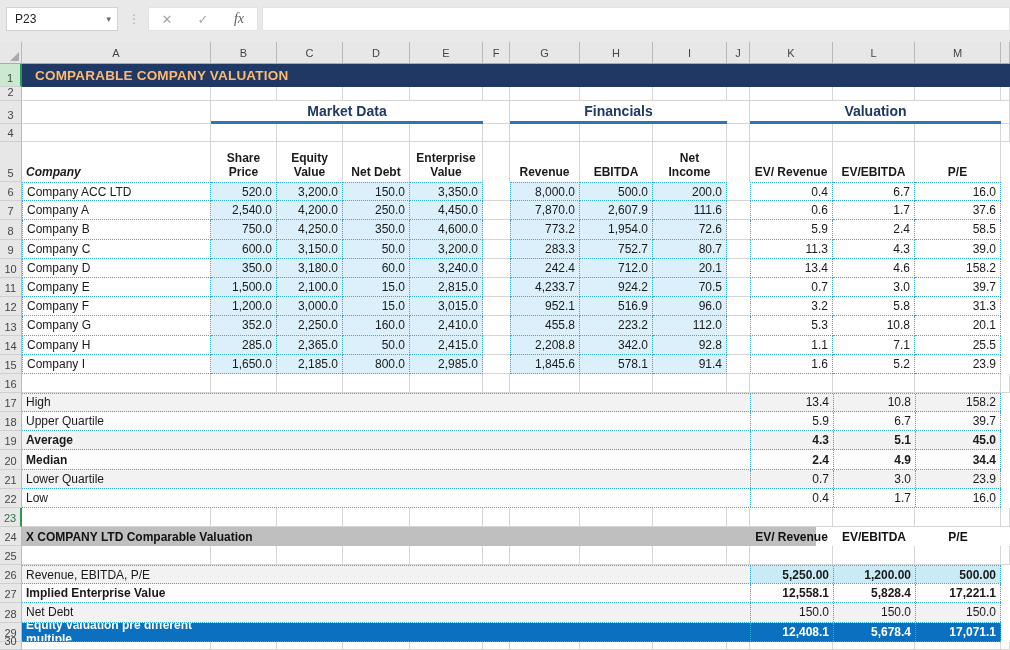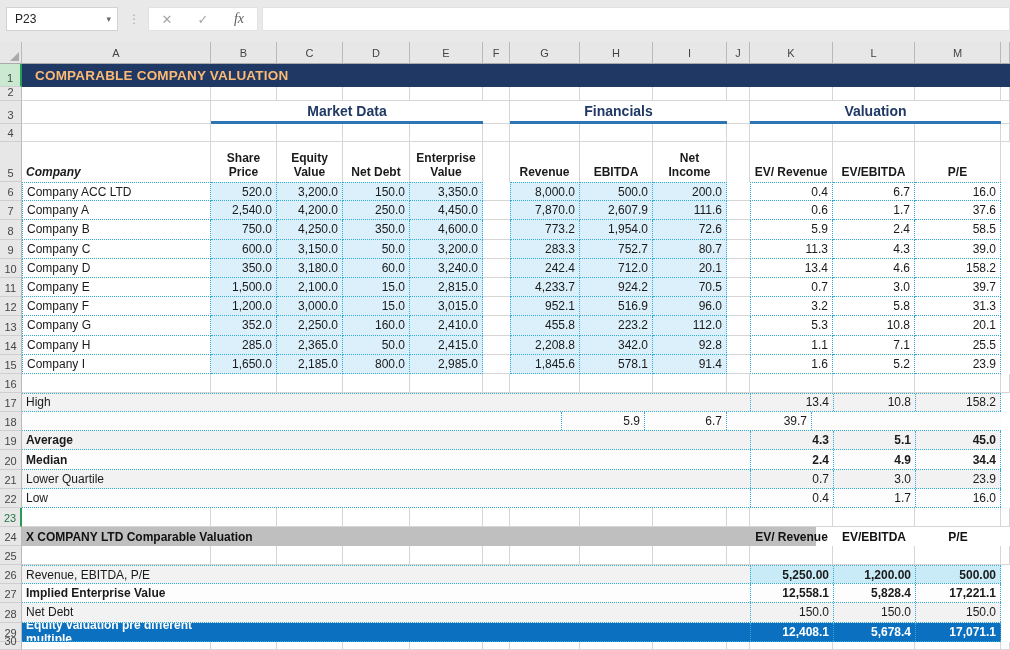--- a/index.html
+++ b/index.html
@@ -393,20 +393,21 @@
         <div class="c fill"></div>
         <div class="c wk num dl">13.4</div>
         <div class="c wl num dl">10.8</div>
         <div class="c wm num dl dr">158.2</div>
       </div>
       <div class="gut"></div>
     </div>
     <div class="r h19">
       <div class="rn">18</div>
       <div class="band sw">
+        <div class="c wa lab">Upper Quartile</div>
         <div class="c fill"></div>
         <div class="c wk num dl">5.9</div>
         <div class="c wl num dl">6.7</div>
         <div class="c wm num dl dr">39.7</div>
       </div>
       <div class="gut"></div>
     </div>
     <div class="r h19">
       <div class="rn">19</div>
       <div class="band sg bold">

